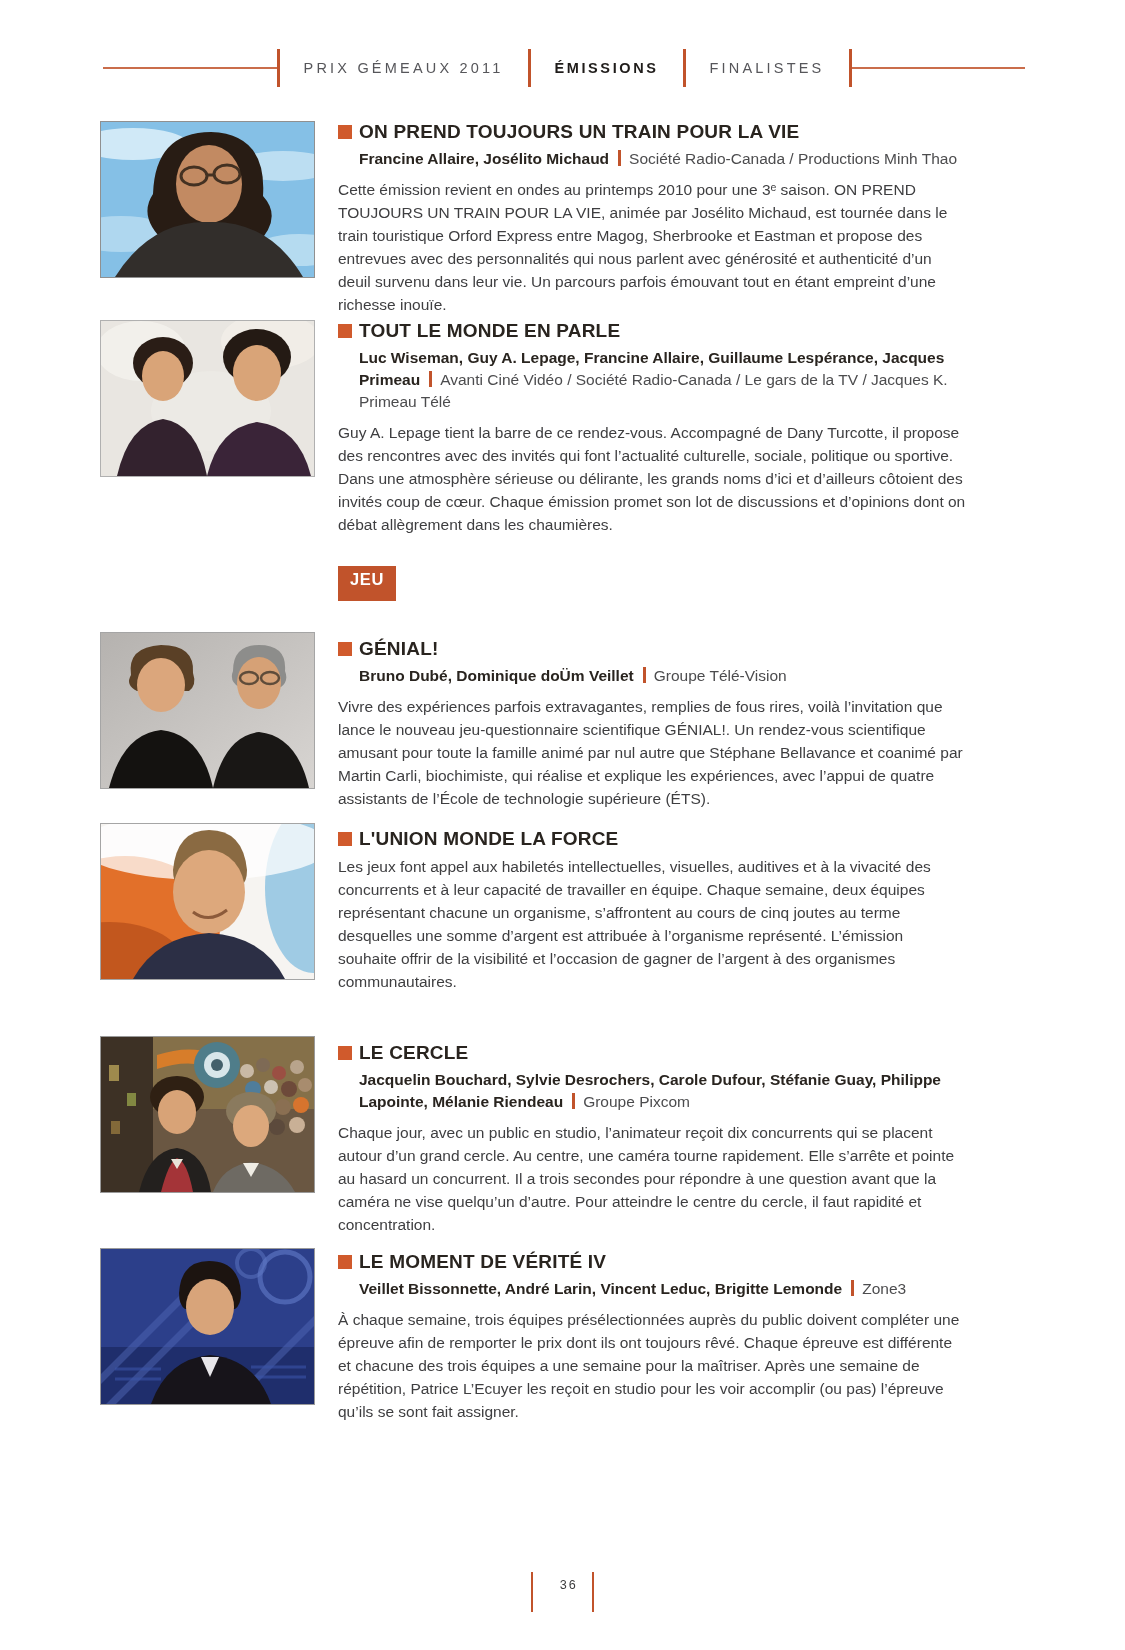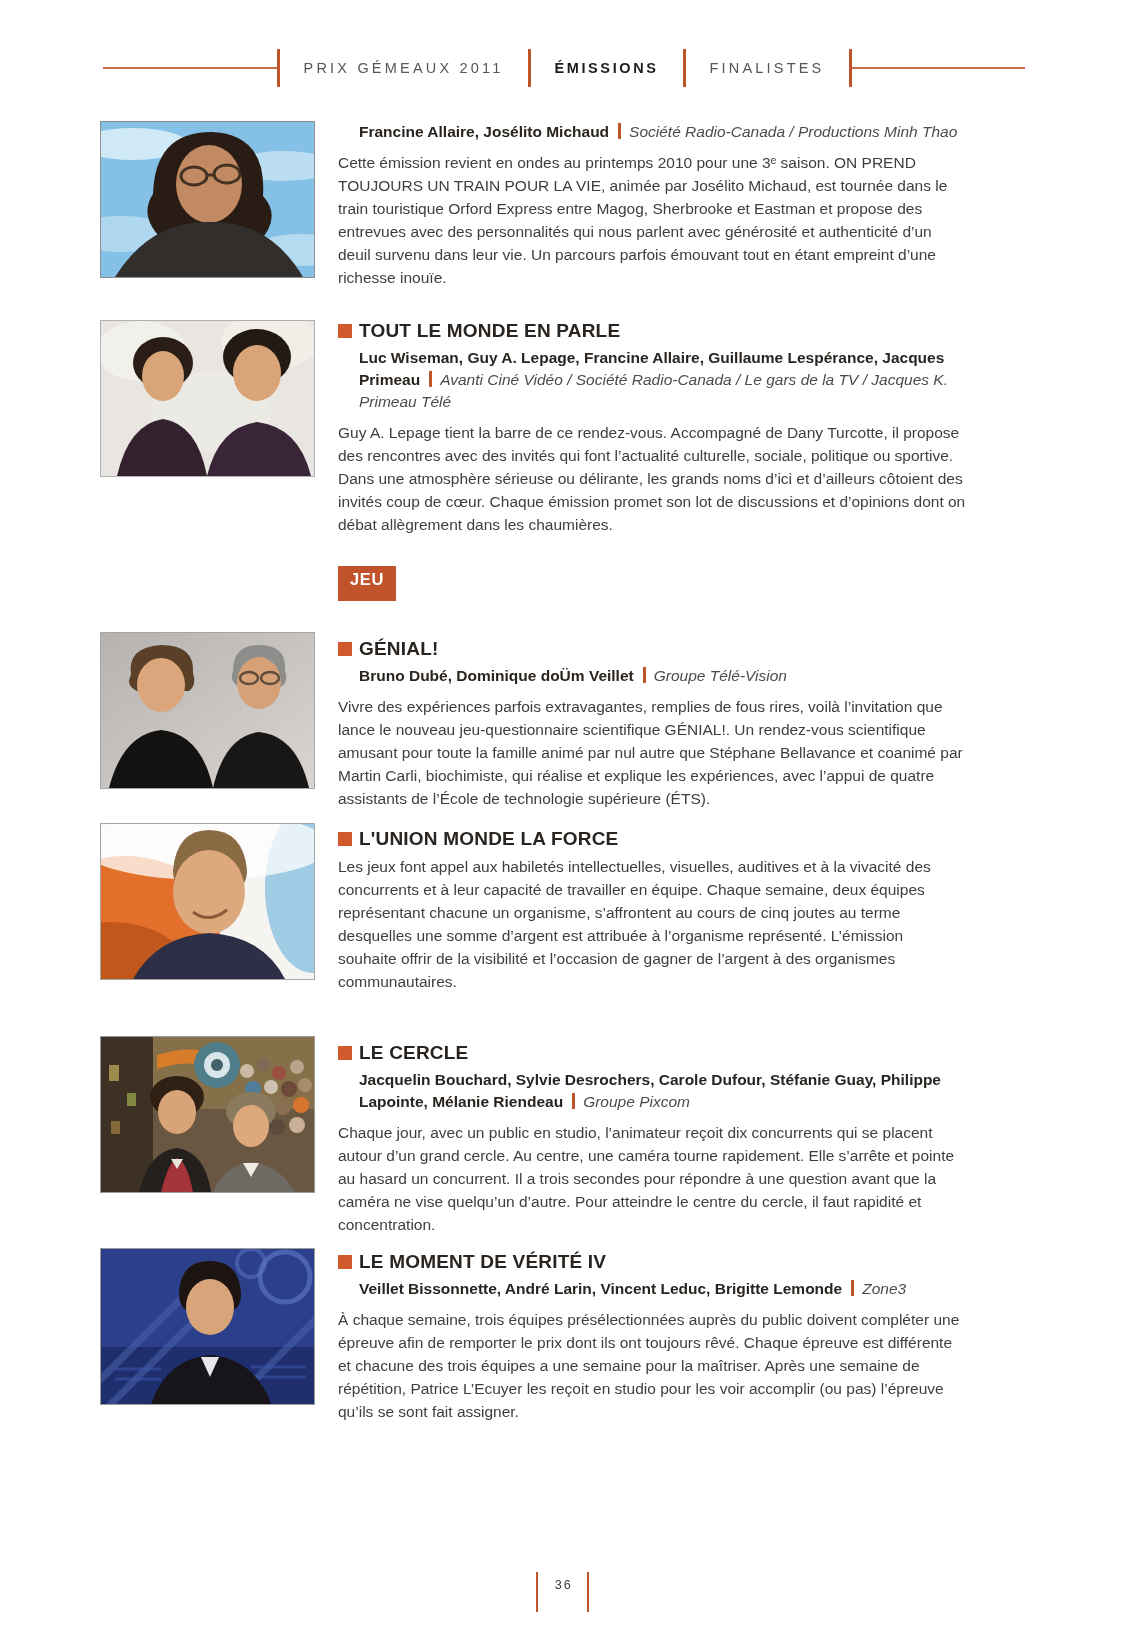--- a/index.html
+++ b/index.html
@@ -44,38 +44,38 @@
   }
   .bullet{width:14px;height:14px;background:var(--bullet);margin-right:7px;flex:0 0 14px;}
   .credits{
     margin:0 0 8px 21px;font-size:15.5px;line-height:22px;
     font-weight:bold;color:var(--title-text);width:606px;
   }
   .sep{
     display:inline-block;width:3px;height:16px;background:var(--accent);
     margin:0 8px 0 9px;vertical-align:-2px;
   }
-  .producers{font-weight:normal;font-style:italic;color:var(--producer-text);margin-top:13px;}
+  .producers{font-weight:normal;color:var(--producer-text);margin-top:13px;}
   .desc{
     margin:0;font-size:15.5px;line-height:23px;color:var(--body-text);width:628px;
   }
   
   .category{
     position:absolute;left:338px;top:566px;
     background:var(--accent);color:#ffffff;font-weight:bold;font-size:16.5px;
     padding:4px 12px 12px 12px;letter-spacing:.6px;
   }
   
   .footer{
     position:absolute;top:1572px;left:0;right:0;
     display:flex;justify-content:center;align-items:flex-start;
   }
   .footer .fbar{width:2px;height:40px;background:var(--accent);}
   .footer .pnum{
-    padding:7px 14px 0 16px;font-size:12.5px;letter-spacing:1.5px;color:#3a3a3c;
+    padding:7px 14px 0 26px;font-size:12.5px;letter-spacing:1.5px;color:#3a3a3c;
     font-family:"Liberation Mono","DejaVu Sans Mono",monospace;
   }
 </style>
 </head>
 <body>
 
 <div class="hdr">
   <div class="hline first"></div>
   <span class="vbar"></span>
   <span class="htxt">PRIX GÉMEAUX 2011</span>
@@ -99,20 +99,24 @@
       <ellipse cx="108" cy="62" rx="33" ry="39" fill="#c28a62"></ellipse>
       <g stroke="#2e2217" stroke-width="3" fill="none" opacity=".85">
         <ellipse cx="93" cy="54" rx="13" ry="9"></ellipse>
           <ellipse cx="126" cy="52" rx="13" ry="9"></ellipse>
         <line x1="106" y1="53" x2="113" y2="53"></line>
       </g>
       <path d="M14 155 Q50 98 108 100 Q168 98 202 155 Z" fill="#322e2b"></path>
     </svg>
   </div>
   <div class="txt">
+    <h2 class="title">
+        <span class="bullet"></span>
+        <span>ON PREND TOUJOURS UN TRAIN POUR LA VIE</span>
+      </h2>
     <p class="credits"><span>Francine Allaire, Josélito Michaud</span><span class="sep"></span><span class="producers">Société Radio-Canada / Productions Minh Thao</span></p>
     <p class="desc">Cette émission revient en ondes au printemps 2010 pour une 3ᵉ saison. ON PREND TOUJOURS UN TRAIN POUR LA VIE, animée par Josélito Michaud, est tournée dans le train touristique Orford Express entre Magog, Sherbrooke et Eastman et propose des entrevues avec des personnalités qui nous parlent avec générosité et authenticité d’un deuil survenu dans leur vie. Un parcours parfois émouvant tout en étant empreint d’une richesse inouïe.</p>
   </div>
 </div>
 
 <div class="show" style="top:320px">
   <div class="photo" style="border-color:rgba(0,0,0,.2)">
     <svg width="213" height="155" viewBox="0 0 213 155">
       <rect width="213" height="155" fill="#e9e6e1"></rect>
       <ellipse cx="40" cy="30" rx="45" ry="30" fill="#f4f2ee" opacity=".8"></ellipse>

